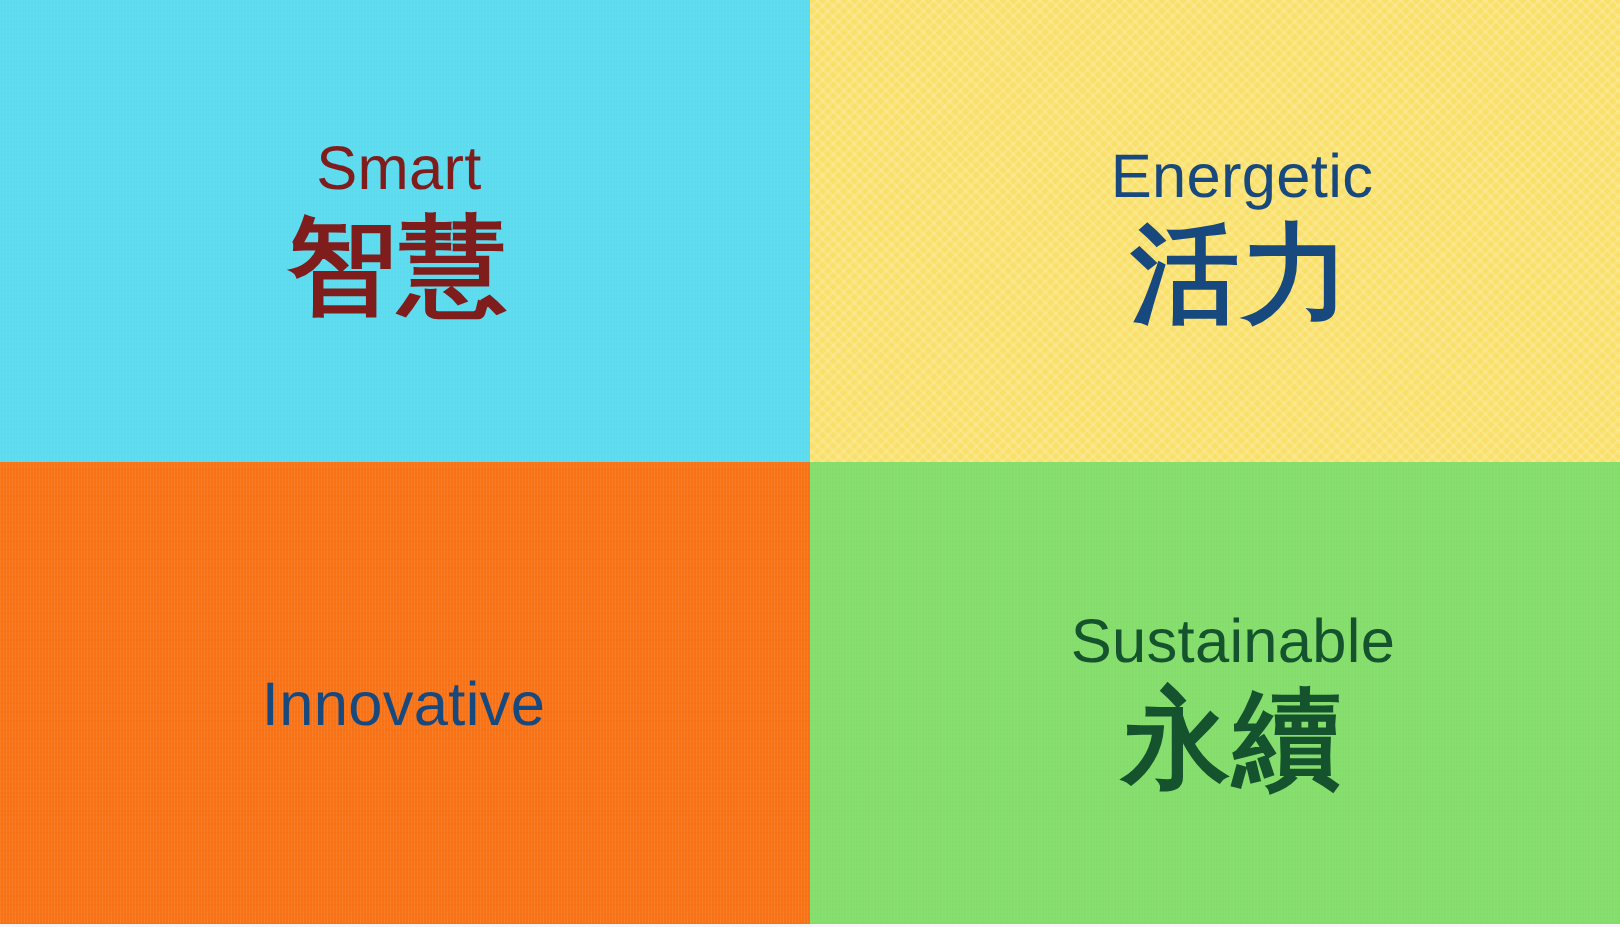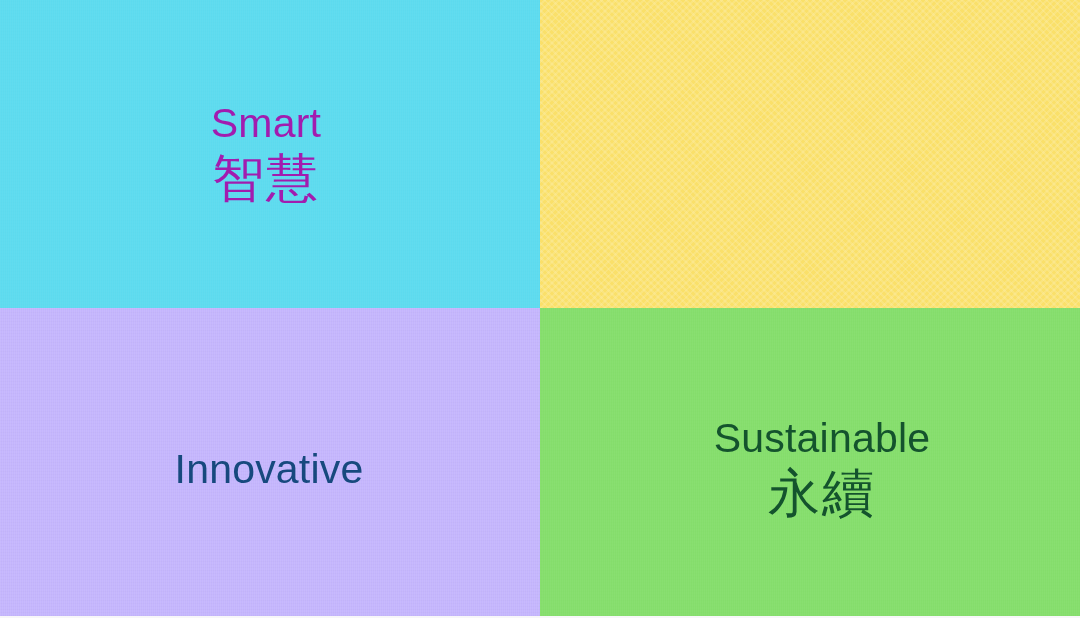--- a/index.html
+++ b/index.html
@@ -85,22 +85,22 @@
     display: block;
     font-size: 41px;
     font-weight: 400;
     letter-spacing: 0.2px;
     line-height: 1.05;
     white-space: nowrap;
   }
 
   .label-zh {
     display: block;
-    font-size: 52px;
-    font-weight: 400;
+    font-size: 72px;
+    font-weight: 700;
     letter-spacing: 2px;
     line-height: 1.12;
     margin-top: 4px;
     white-space: nowrap;
   }
 
   
   .q-smart .label-block       { transform: translate(-4px, 1px); }
   .q-energetic .label-block   { transform: translate(18px, 6px); }
   .q-innovative .label-block  { transform: translate(-1px, 8px); }
@@ -110,33 +110,37 @@
     width: 1080px;
     height: 2px;
     background: #f7f7f9;
   }
 </style>
 </head>
 <body style="background: rgb(247, 247, 249);">
 
 <div id="values-grid">
 
-  <div class="quadrant q-smart" style="background-color: rgb(93, 219, 239); color: #a21caf;">
+  <div class="quadrant q-smart" style="background-color: rgb(93, 219, 239); color: #7f1d1d;">
     <div class="texture soft"></div>
     <div class="label-block">
       <span class="label-en">Smart</span>
       <span class="label-zh">智慧</span>
     </div>
   </div>
 
   <div class="quadrant q-energetic" style="background-color: rgb(250, 224, 106); color: rgb(23, 73, 126);">
     <div class="texture diamond"></div>
+    <div class="label-block">
+      <span class="label-en">Energetic</span>
+      <span class="label-zh">活力</span>
+    </div>
   </div>
 
-  <div class="quadrant q-innovative" style="background-color: #c4b5fd; color: rgb(23, 73, 126);">
+  <div class="quadrant q-innovative" style="background-color: #f97316; color: rgb(23, 73, 126);">
     <div class="texture"></div>
     <div class="label-block">
       <span class="label-en">Innovative</span>
     </div>
   </div>
 
   <div class="quadrant q-sustainable" style="background-color: rgb(133, 222, 108); color: #14532d;">
     <div class="texture soft"></div>
     <div class="label-block">
       <span class="label-en">Sustainable</span>

